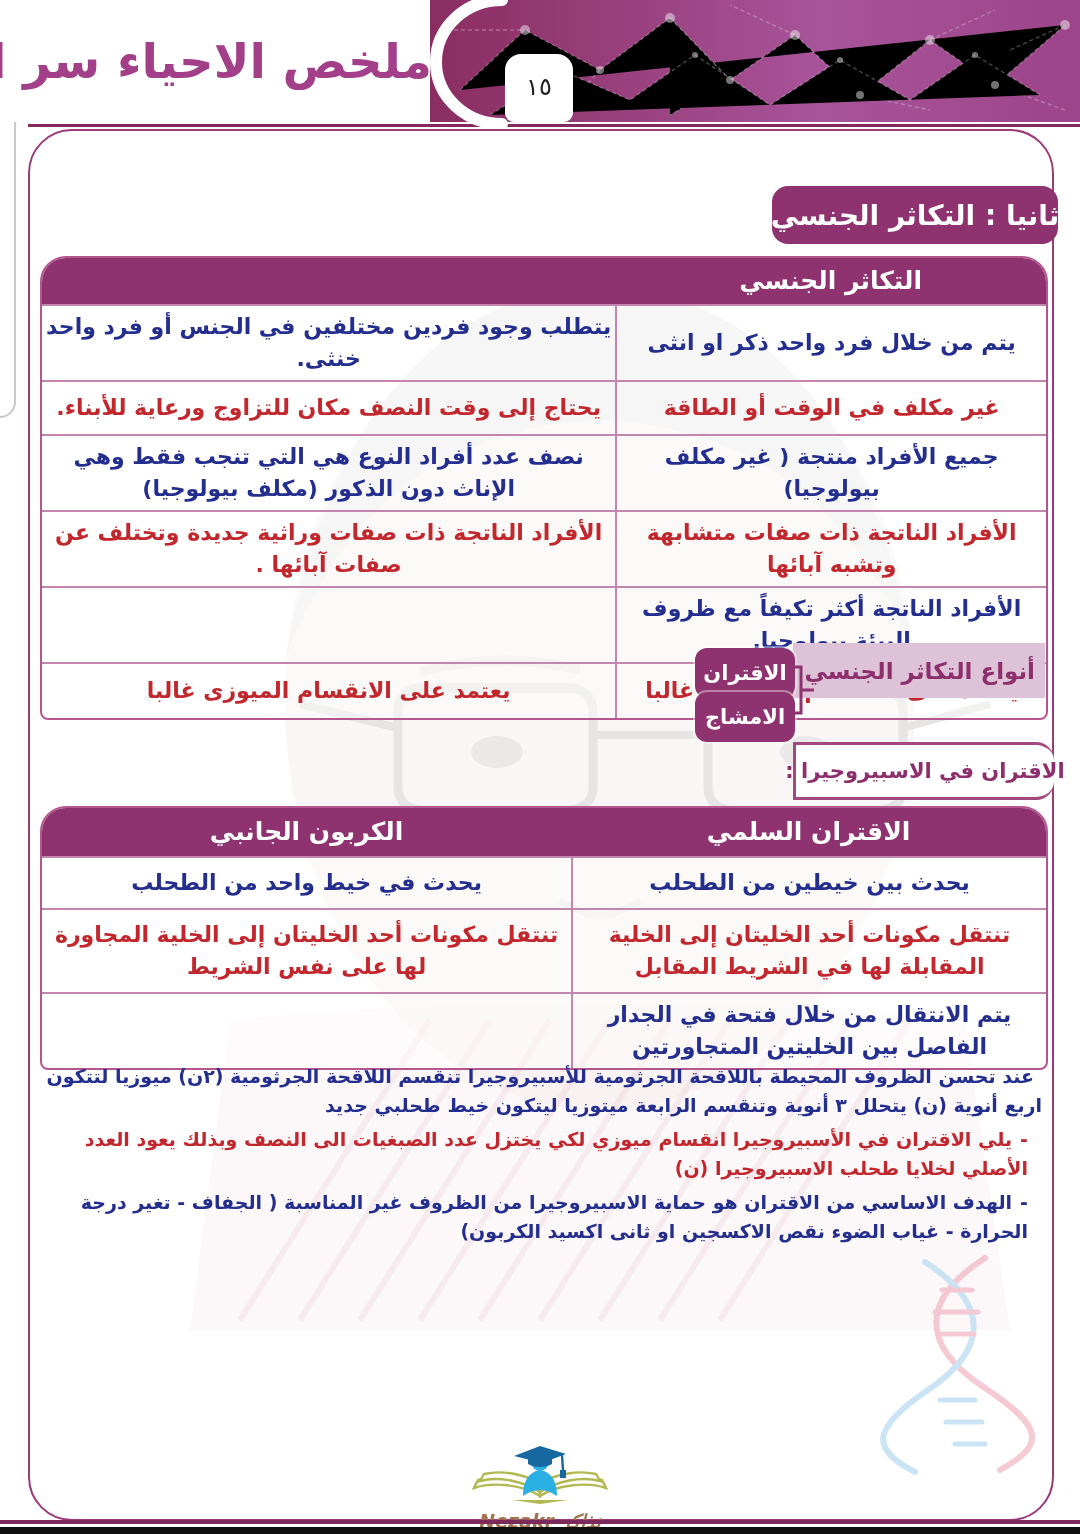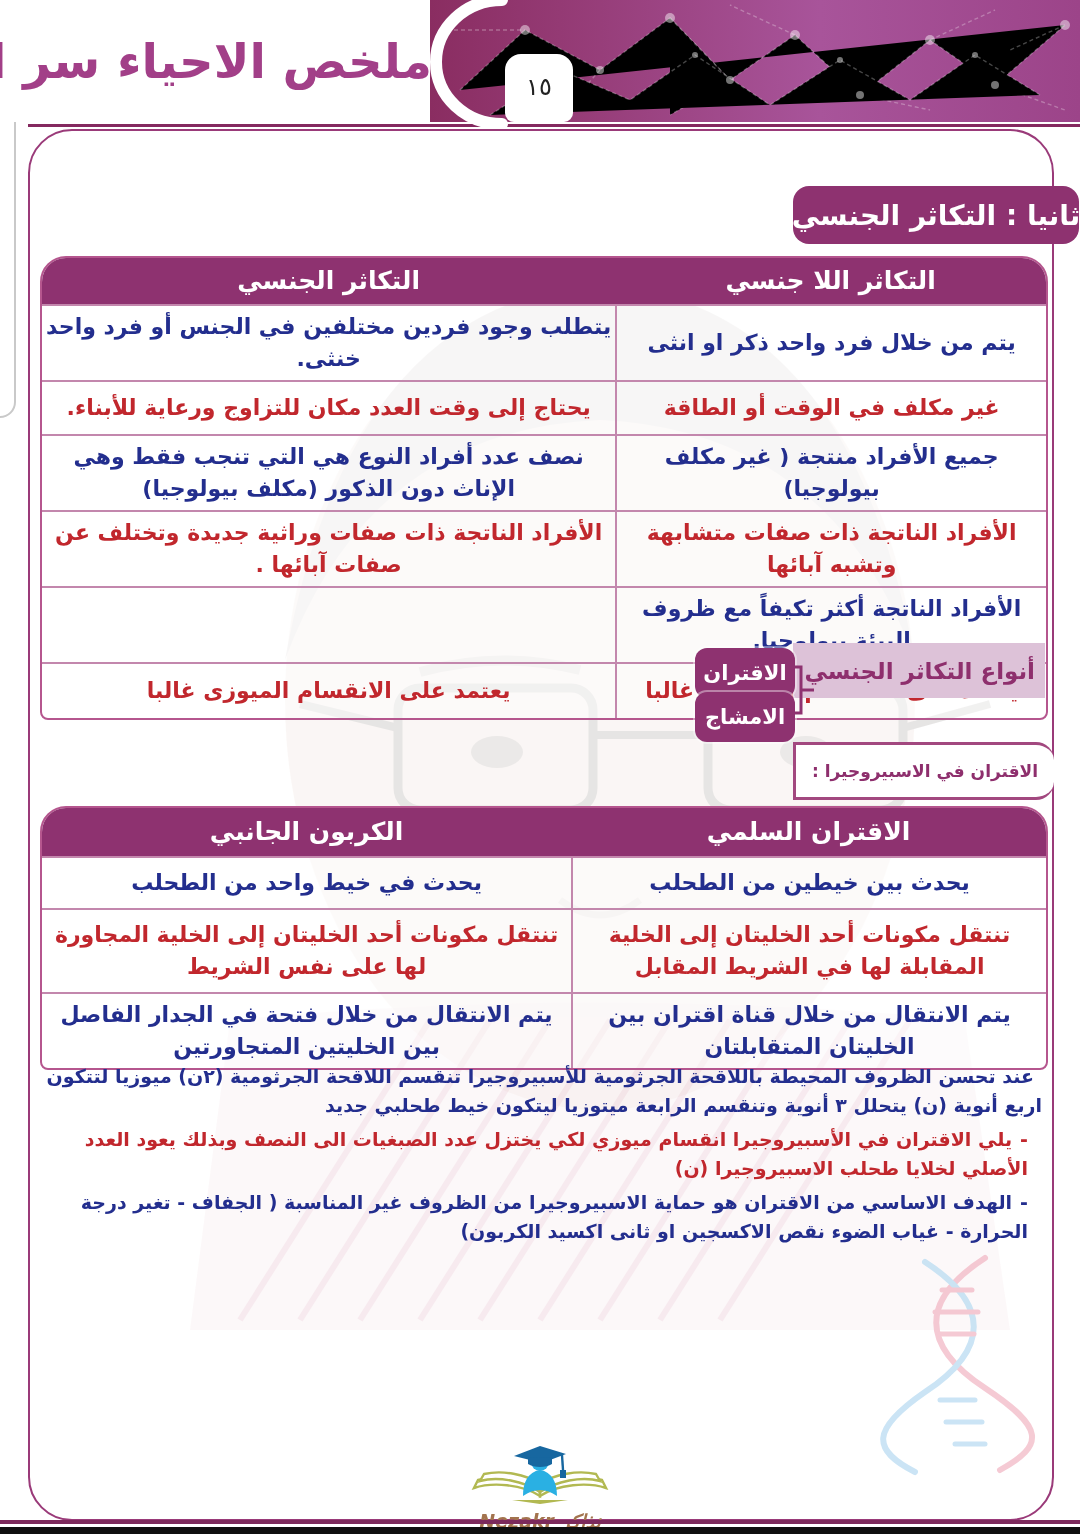--- a/index.html
+++ b/index.html
@@ -44,21 +44,21 @@
   
   .main-box {
     left:28px; top:129px; width:1026px; height:1392px;
     border:2.5px solid #9a3a79; border-radius:44px; z-index:1;
   }
   .watermark { left:0; top:0; width:1080px; height:1534px; z-index:1; pointer-events:none; }
   .content { position:absolute; inset:0; z-index:2; }
 
   
   .section-badge {
-    left:793px; top:186px; width:286px; height:58px; background:#8e3270;
+    left:772px; top:186px; width:286px; height:58px; background:#8e3270;
     border-radius:16px; color:#ffffff; font-size:28px; font-weight:bold;
     display:flex; align-items:center; justify-content:center; white-space:nowrap;text-align:center;
   }
 
   
   .tbl {
     position:absolute; left:40px; width:1008px;
     border:2px solid #b5568e; border-radius:26px 26px 8px 8px; overflow:hidden;
     background:rgba(255,255,255,0.45);
   }
@@ -90,21 +90,21 @@
     white-space:nowrap;
   }
   .tb1 { top:648px; } .tb2 { top:692px; }
   .connector { left:788px; top:645px; width:26px; height:92px; }
 
   .spiro-box {
     left:793px; top:742px; width:261px; height:58px; background:#ffffff;
     border:3px solid #a2487f; border-left:3px solid #a2487f; border-radius:0 18px 18px 0;
     border-right:none; right:auto;
     display:flex; align-items:center; justify-content:center;
-    color:#8e2f6d; font-size:17px; font-weight:bold; white-space:nowrap;
+    color:#8e2f6d; font-size:21px; font-weight:bold; white-space:nowrap;
   }
 
   
   .notes { left:44px; top:1062px; width:998px; }
   .note { font-weight:bold; font-size:19px; line-height:1.5; margin-bottom:6px; text-align:right; }
   .note .dash { display:inline-block; margin-left:8px; }
   .note.indent { padding-right:14px; }
 
   
   .logo { left:462px; top:1444px; width:156px; height:84px; text-align:center; }
@@ -202,30 +202,29 @@
 <div class="abs main-box"></div>
 
 <div class="content">
 
   <div class="abs section-badge">
     <span>ثانيا : التكاثر الجنسي</span>
   </div>
 
   <div class="abs tbl t1">
     <div class="thead cols1">
-      <div class="tcell" style="min-height:46px">التكاثر اللا جنسي</div>
       <div class="tcell" style="min-height:46px">التكاثر الجنسي</div>
     </div>
     <div class="trow cols1">
       <div class="tcell c-blue" style="min-height:46px">يتم من خلال فرد واحد ذكر او انثى</div>
       <div class="tcell c-blue" style="min-height:46px">يتطلب وجود فردين مختلفين في الجنس أو فرد واحد خنثى.</div>
     </div>
     <div class="trow cols1">
       <div class="tcell c-red" style="min-height:52px">غير مكلف في الوقت أو الطاقة</div>
-      <div class="tcell c-red" style="min-height:52px">يحتاج إلى وقت العدد مكان للتزاوج ورعاية للأبناء.</div>
+      <div class="tcell c-red" style="min-height:52px">يحتاج إلى وقت النصف مكان للتزاوج ورعاية للأبناء.</div>
     </div>
     <div class="trow cols1">
       <div class="tcell c-blue" style="min-height:74px">جميع الأفراد منتجة ( غير مكلف بيولوجيا)</div>
       <div class="tcell c-blue" style="min-height:74px">نصف عدد أفراد النوع هي التي تنجب فقط وهي الإناث دون الذكور (مكلف بيولوجيا)</div>
     </div>
     <div class="trow cols1">
       <div class="tcell c-red" style="min-height:48px">الأفراد الناتجة ذات صفات متشابهة وتشبه آبائها</div>
       <div class="tcell c-red" style="min-height:48px">الأفراد الناتجة ذات صفات وراثية جديدة وتختلف عن صفات آبائها .</div>
     </div>
     <div class="trow cols1">
@@ -264,21 +263,20 @@
     </div>
     <div class="trow cols2">
       <div class="tcell c-blue" style="min-height:50px">يحدث بين خيطين من الطحلب</div>
       <div class="tcell c-blue" style="min-height:50px">يحدث في خيط واحد من الطحلب</div>
     </div>
     <div class="trow cols2">
       <div class="tcell c-red" style="min-height:82px">تنتقل مكونات أحد الخليتان إلى الخلية المقابلة لها في الشريط المقابل</div>
       <div class="tcell c-red" style="min-height:82px">تنتقل مكونات أحد الخليتان إلى الخلية المجاورة لها على نفس الشريط</div>
     </div>
     <div class="trow cols2">
-      <div class="tcell c-blue" style="min-height:72px">يتم الانتقال من خلال قناة اقتران بين الخليتان المتقابلتان</div>
       <div class="tcell c-blue" style="min-height:72px">يتم الانتقال من خلال فتحة في الجدار الفاصل بين الخليتين المتجاورتين</div>
     </div>
   </div>
 
   <div class="abs notes">
     <p class="note c-blue"><span class="dash"></span><span>عند تحسن الظروف المحيطة باللاقحة الجرثومية للأسبيروجيرا تنقسم اللاقحة الجرثومية (٢ن) ميوزيا لتتكون اربع أنوية (ن) يتحلل ٣ أنوية وتنقسم الرابعة ميتوزيا ليتكون خيط طحلبي جديد</span></p>
     <p class="note c-red indent"><span class="dash">-</span><span>يلي الاقتران في الأسبيروجيرا انقسام ميوزي لكي يختزل عدد الصبغيات الى النصف وبذلك يعود العدد الأصلي لخلايا طحلب الاسبيروجيرا (ن)</span></p>
     <p class="note c-blue indent"><span class="dash">-</span><span>الهدف الاساسي من الاقتران هو حماية الاسبيروجيرا من الظروف غير المناسبة ( الجفاف - تغير درجة الحرارة - غياب الضوء نقص الاكسجين او ثانى اكسيد الكربون)</span></p>
   </div>
 

